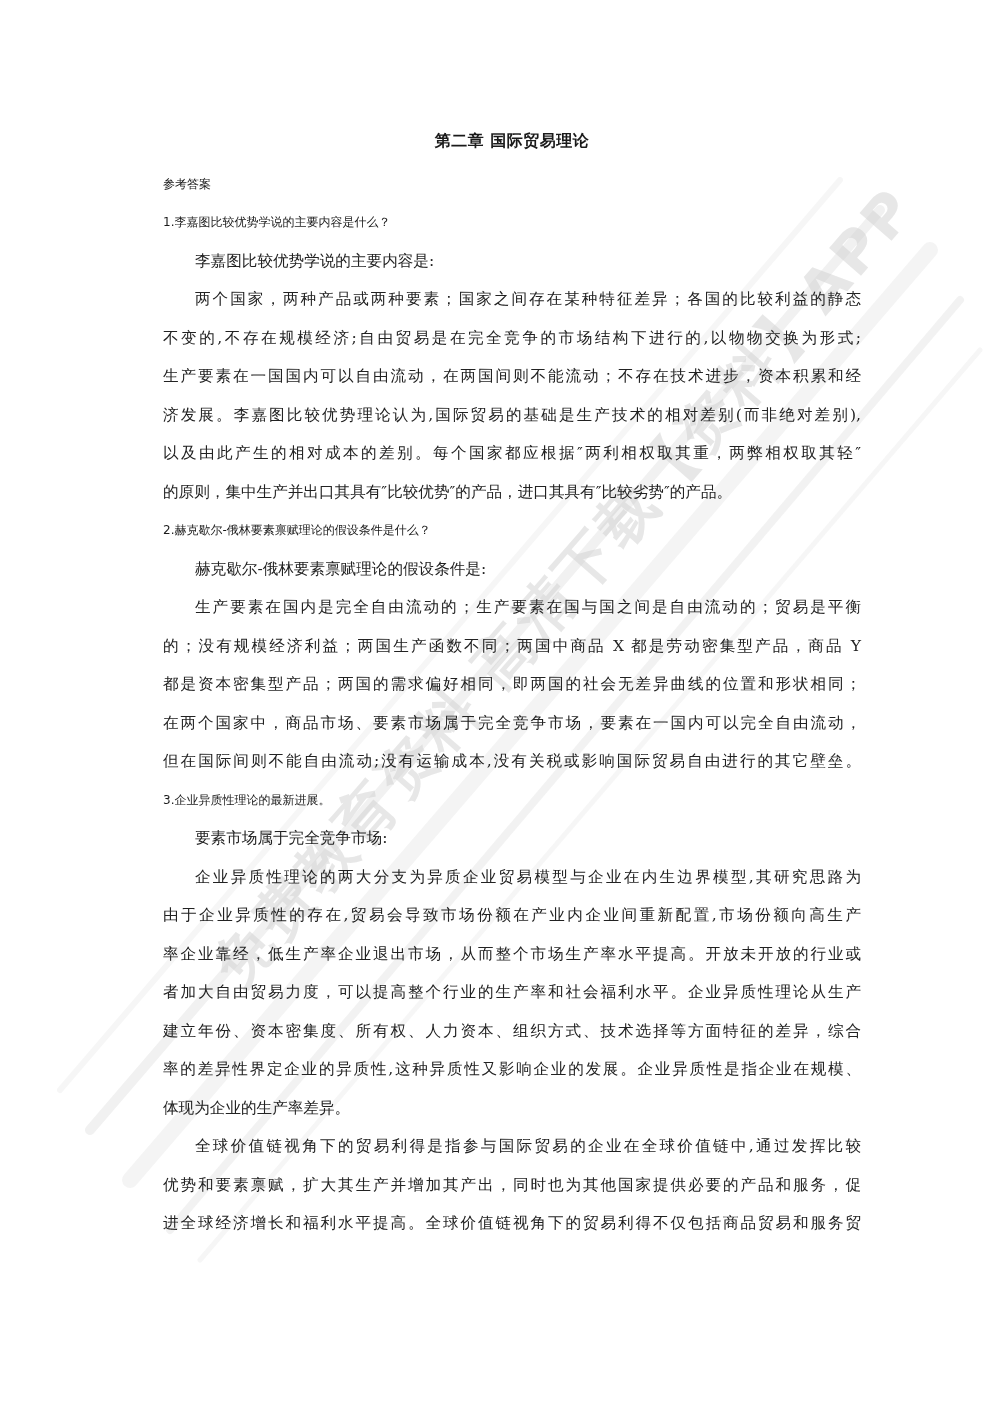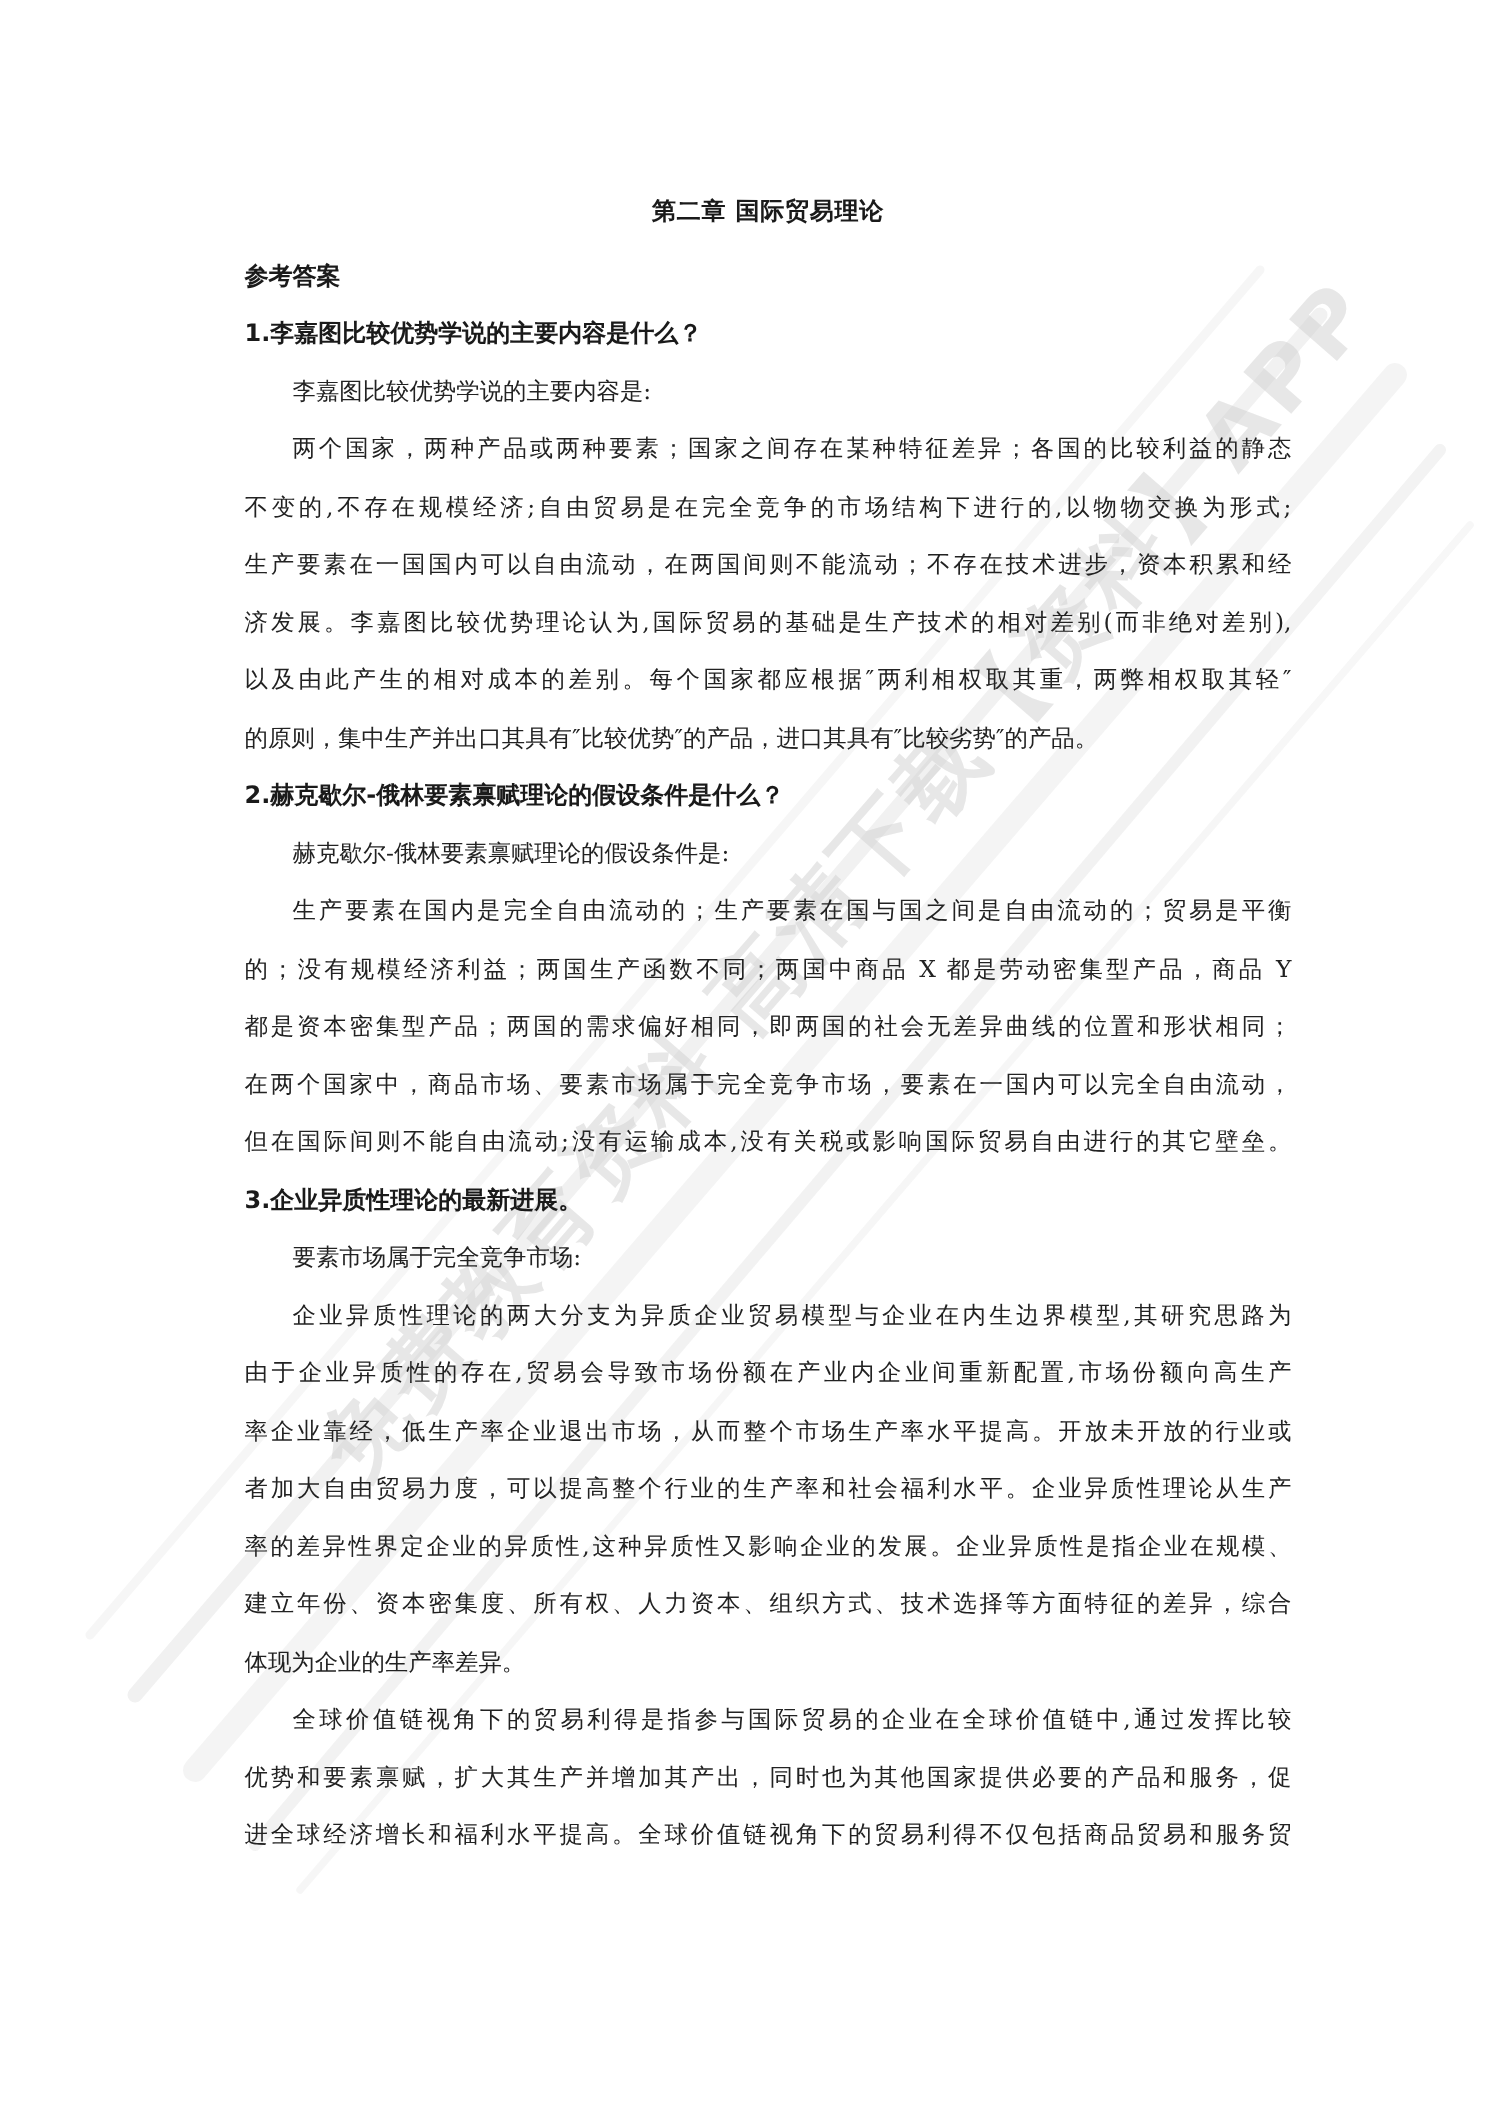--- a/index.html
+++ b/index.html
@@ -33,22 +33,22 @@
       text-align: center;
       font-family: "DejaVu Sans", "Liberation Sans", sans-serif;
       font-weight: bold;
       font-size: 16px;
       height: 38.5px;
       line-height: 30px;
       letter-spacing: 0.5px;
     }
     .heading {
       font-family: "DejaVu Sans", "Liberation Sans", sans-serif;
-      font-weight: bold;
-      font-size: 16px;
+      font-weight: normal;
+      font-size: 12px;
       height: 38.5px;
       line-height: 38.5px;
       white-space: nowrap;
     }
     .line {
       font-size: 15.6px;
       height: 38.5px;
       line-height: 38.5px;
       white-space: nowrap;
       text-align: justify;
@@ -102,22 +102,22 @@
     <div class="line">但在国际间则不能自由流动;没有运输成本,没有关税或影响国际贸易自由进行的其它壁垒。</div>
   </div>
 
   <div>
     <div class="heading">3.企业异质性理论的最新进展。</div>
     <div class="line indent last">要素市场属于完全竞争市场:</div>
     <div class="line indent">企业异质性理论的两大分支为异质企业贸易模型与企业在内生边界模型,其研究思路为</div>
     <div class="line">由于企业异质性的存在,贸易会导致市场份额在产业内企业间重新配置,市场份额向高生产</div>
     <div class="line">率企业靠经，低生产率企业退出市场，从而整个市场生产率水平提高。开放未开放的行业或</div>
     <div class="line">者加大自由贸易力度，可以提高整个行业的生产率和社会福利水平。企业异质性理论从生产</div>
+    <div class="line">建立年份、资本密集度、所有权、人力资本、组织方式、技术选择等方面特征的差异，综合</div>
     <div class="line">率的差异性界定企业的异质性,这种异质性又影响企业的发展。企业异质性是指企业在规模、</div>
-    <div class="line">建立年份、资本密集度、所有权、人力资本、组织方式、技术选择等方面特征的差异，综合</div>
     <div class="line last">体现为企业的生产率差异。</div>
   </div>
 
   <div>
     <div class="line indent">全球价值链视角下的贸易利得是指参与国际贸易的企业在全球价值链中,通过发挥比较</div>
     <div class="line">优势和要素禀赋，扩大其生产并增加其产出，同时也为其他国家提供必要的产品和服务，促</div>
     <div class="line">进全球经济增长和福利水平提高。全球价值链视角下的贸易利得不仅包括商品贸易和服务贸</div>
   </div>
 
 </div>

